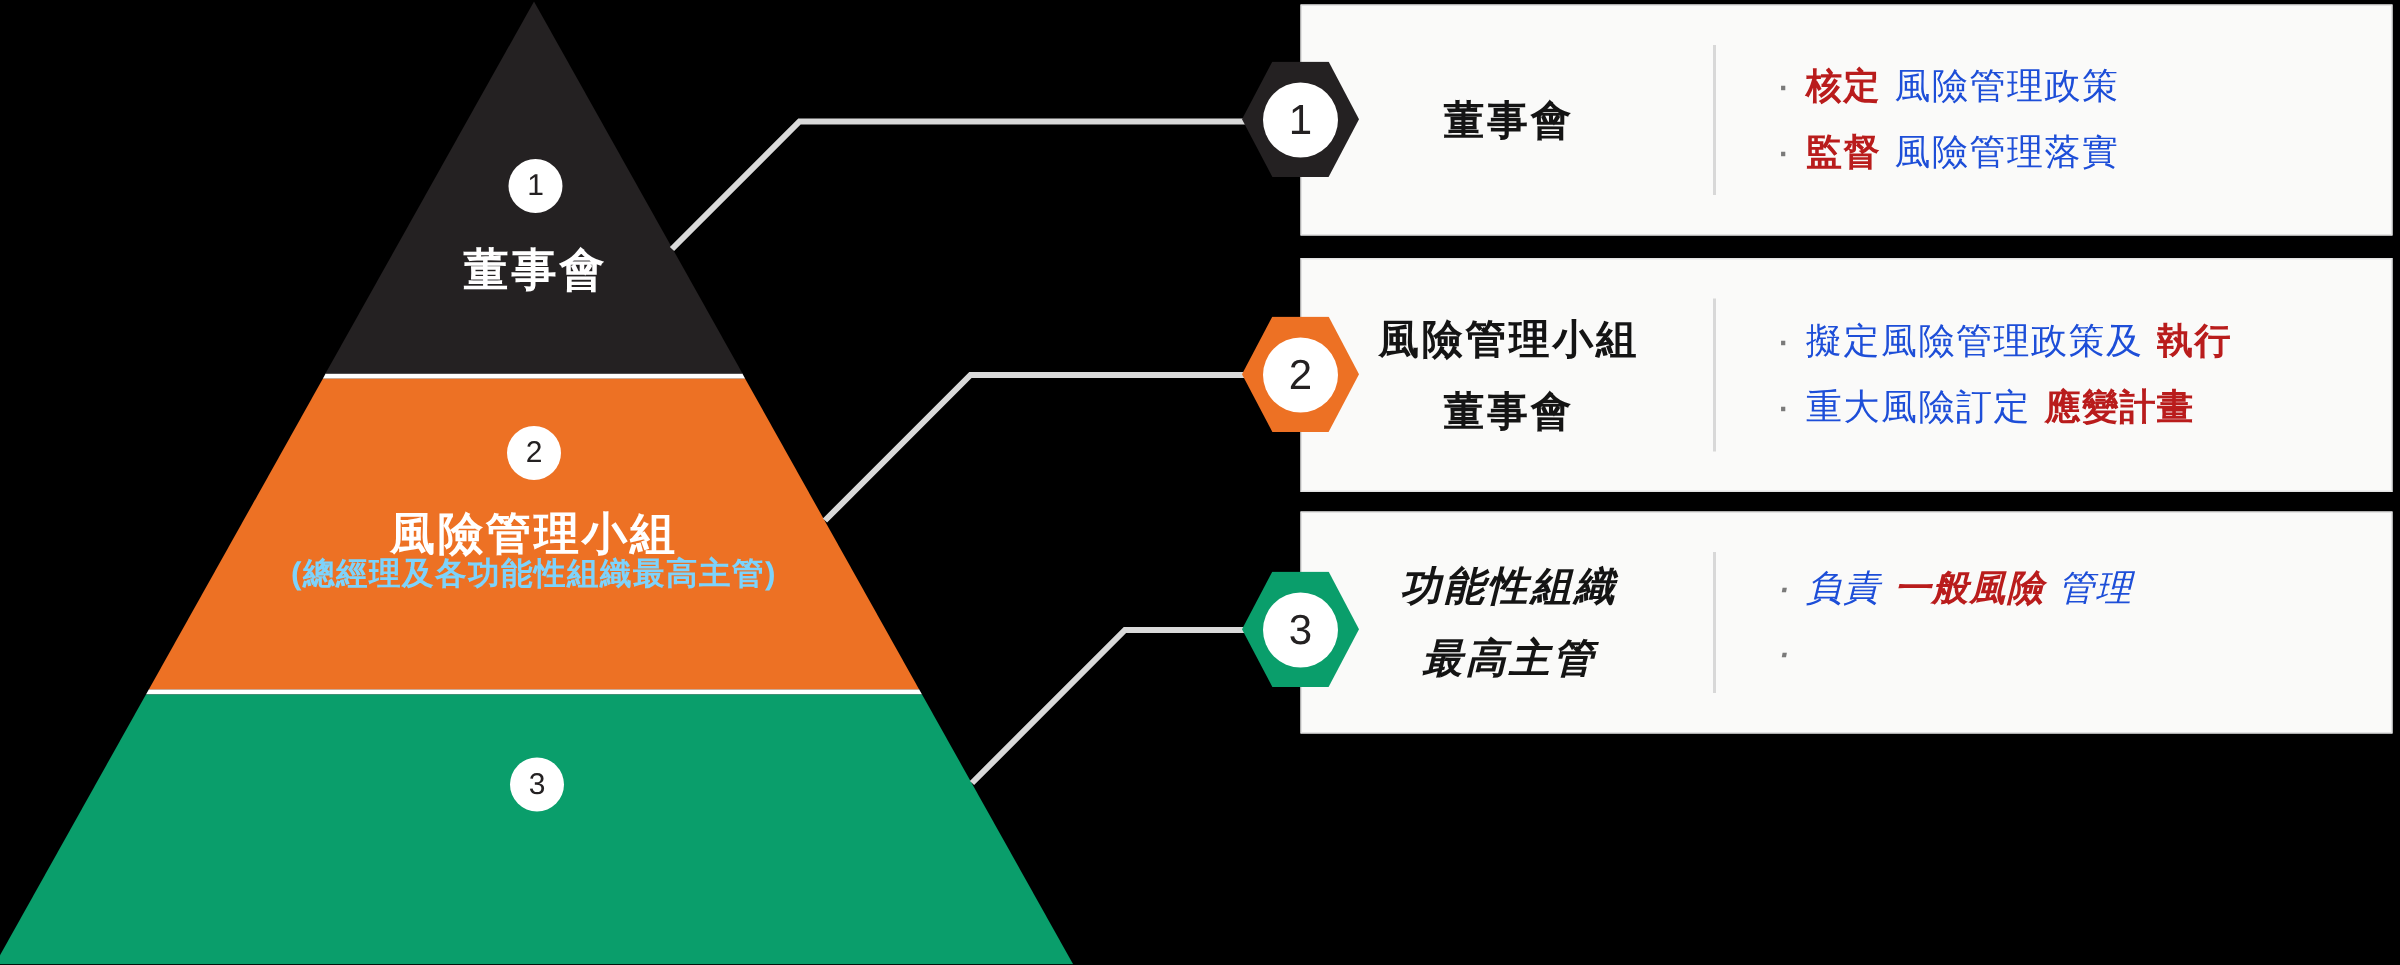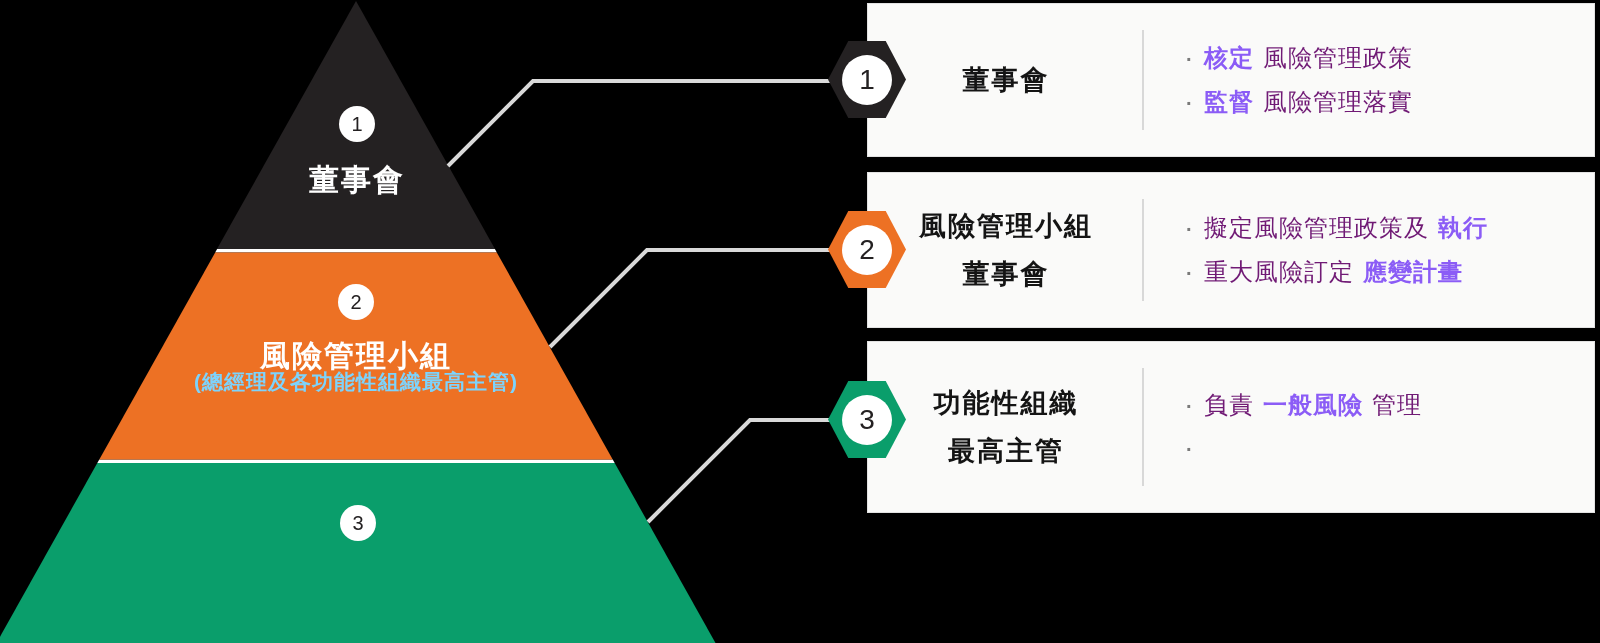--- a/index.html
+++ b/index.html
@@ -24,39 +24,39 @@
     font-size:21px;letter-spacing:1px;white-space:nowrap;
   }
 
   
   .card{
     position:absolute;left:867px;width:728px;background:#FAFAF9;
     border:1px solid #E2E2E2;box-sizing:border-box;
   }
   .card-1{top:3px;height:154px;}
   .card-2{top:172px;height:156px;}
-  .card-3{top:341px;height:172px;}
+  .card-3{top:341px;height:148px;font-style:italic;}
   .card .divider{
     position:absolute;left:274px;top:26px;bottom:26px;width:2px;background:#D8D8D8;
   }
   .card .title{
     position:absolute;left:14px;top:0;bottom:0;width:248px;
     display:flex;flex-direction:column;justify-content:center;align-items:center;
     row-gap:12px;font-size:27px;font-weight:700;color:#141414;letter-spacing:2px;
   }
   .card .bullets{
     position:absolute;left:318px;top:0;bottom:0;right:14px;
     display:flex;flex-direction:column;justify-content:center;row-gap:17px;
   }
   .bullet{display:flex;align-items:baseline;font-size:24px;line-height:26px;letter-spacing:1px;white-space:nowrap;}
   .bullet .dot{color:#7a7a7a;width:18px;font-weight:700;font-size:20px;}
   .seg{display:inline-block;}
   .seg + .seg{margin-left:9px;}
-  .seg.b{color:#8b5cf6;font-weight:700;}
-  .seg.g{color:#701a75;font-weight:400;}
+  .seg.b{color:#b91c1c;font-weight:700;}
+  .seg.g{color:#1d4ed8;font-weight:400;}
 
   
   .hex{
     position:absolute;width:78px;height:77px;
     clip-path:polygon(0% 50%,26% 0%,74% 0%,100% 50%,74% 100%,26% 100%);
     display:flex;align-items:center;justify-content:center;
   }
   .hex-1{left:828px;top:41px;background:#242122;}
   .hex-2{left:828px;top:211px;background:#ED7124;}
   .hex-3{left:828px;top:381px;background:#0A9E6B;}

